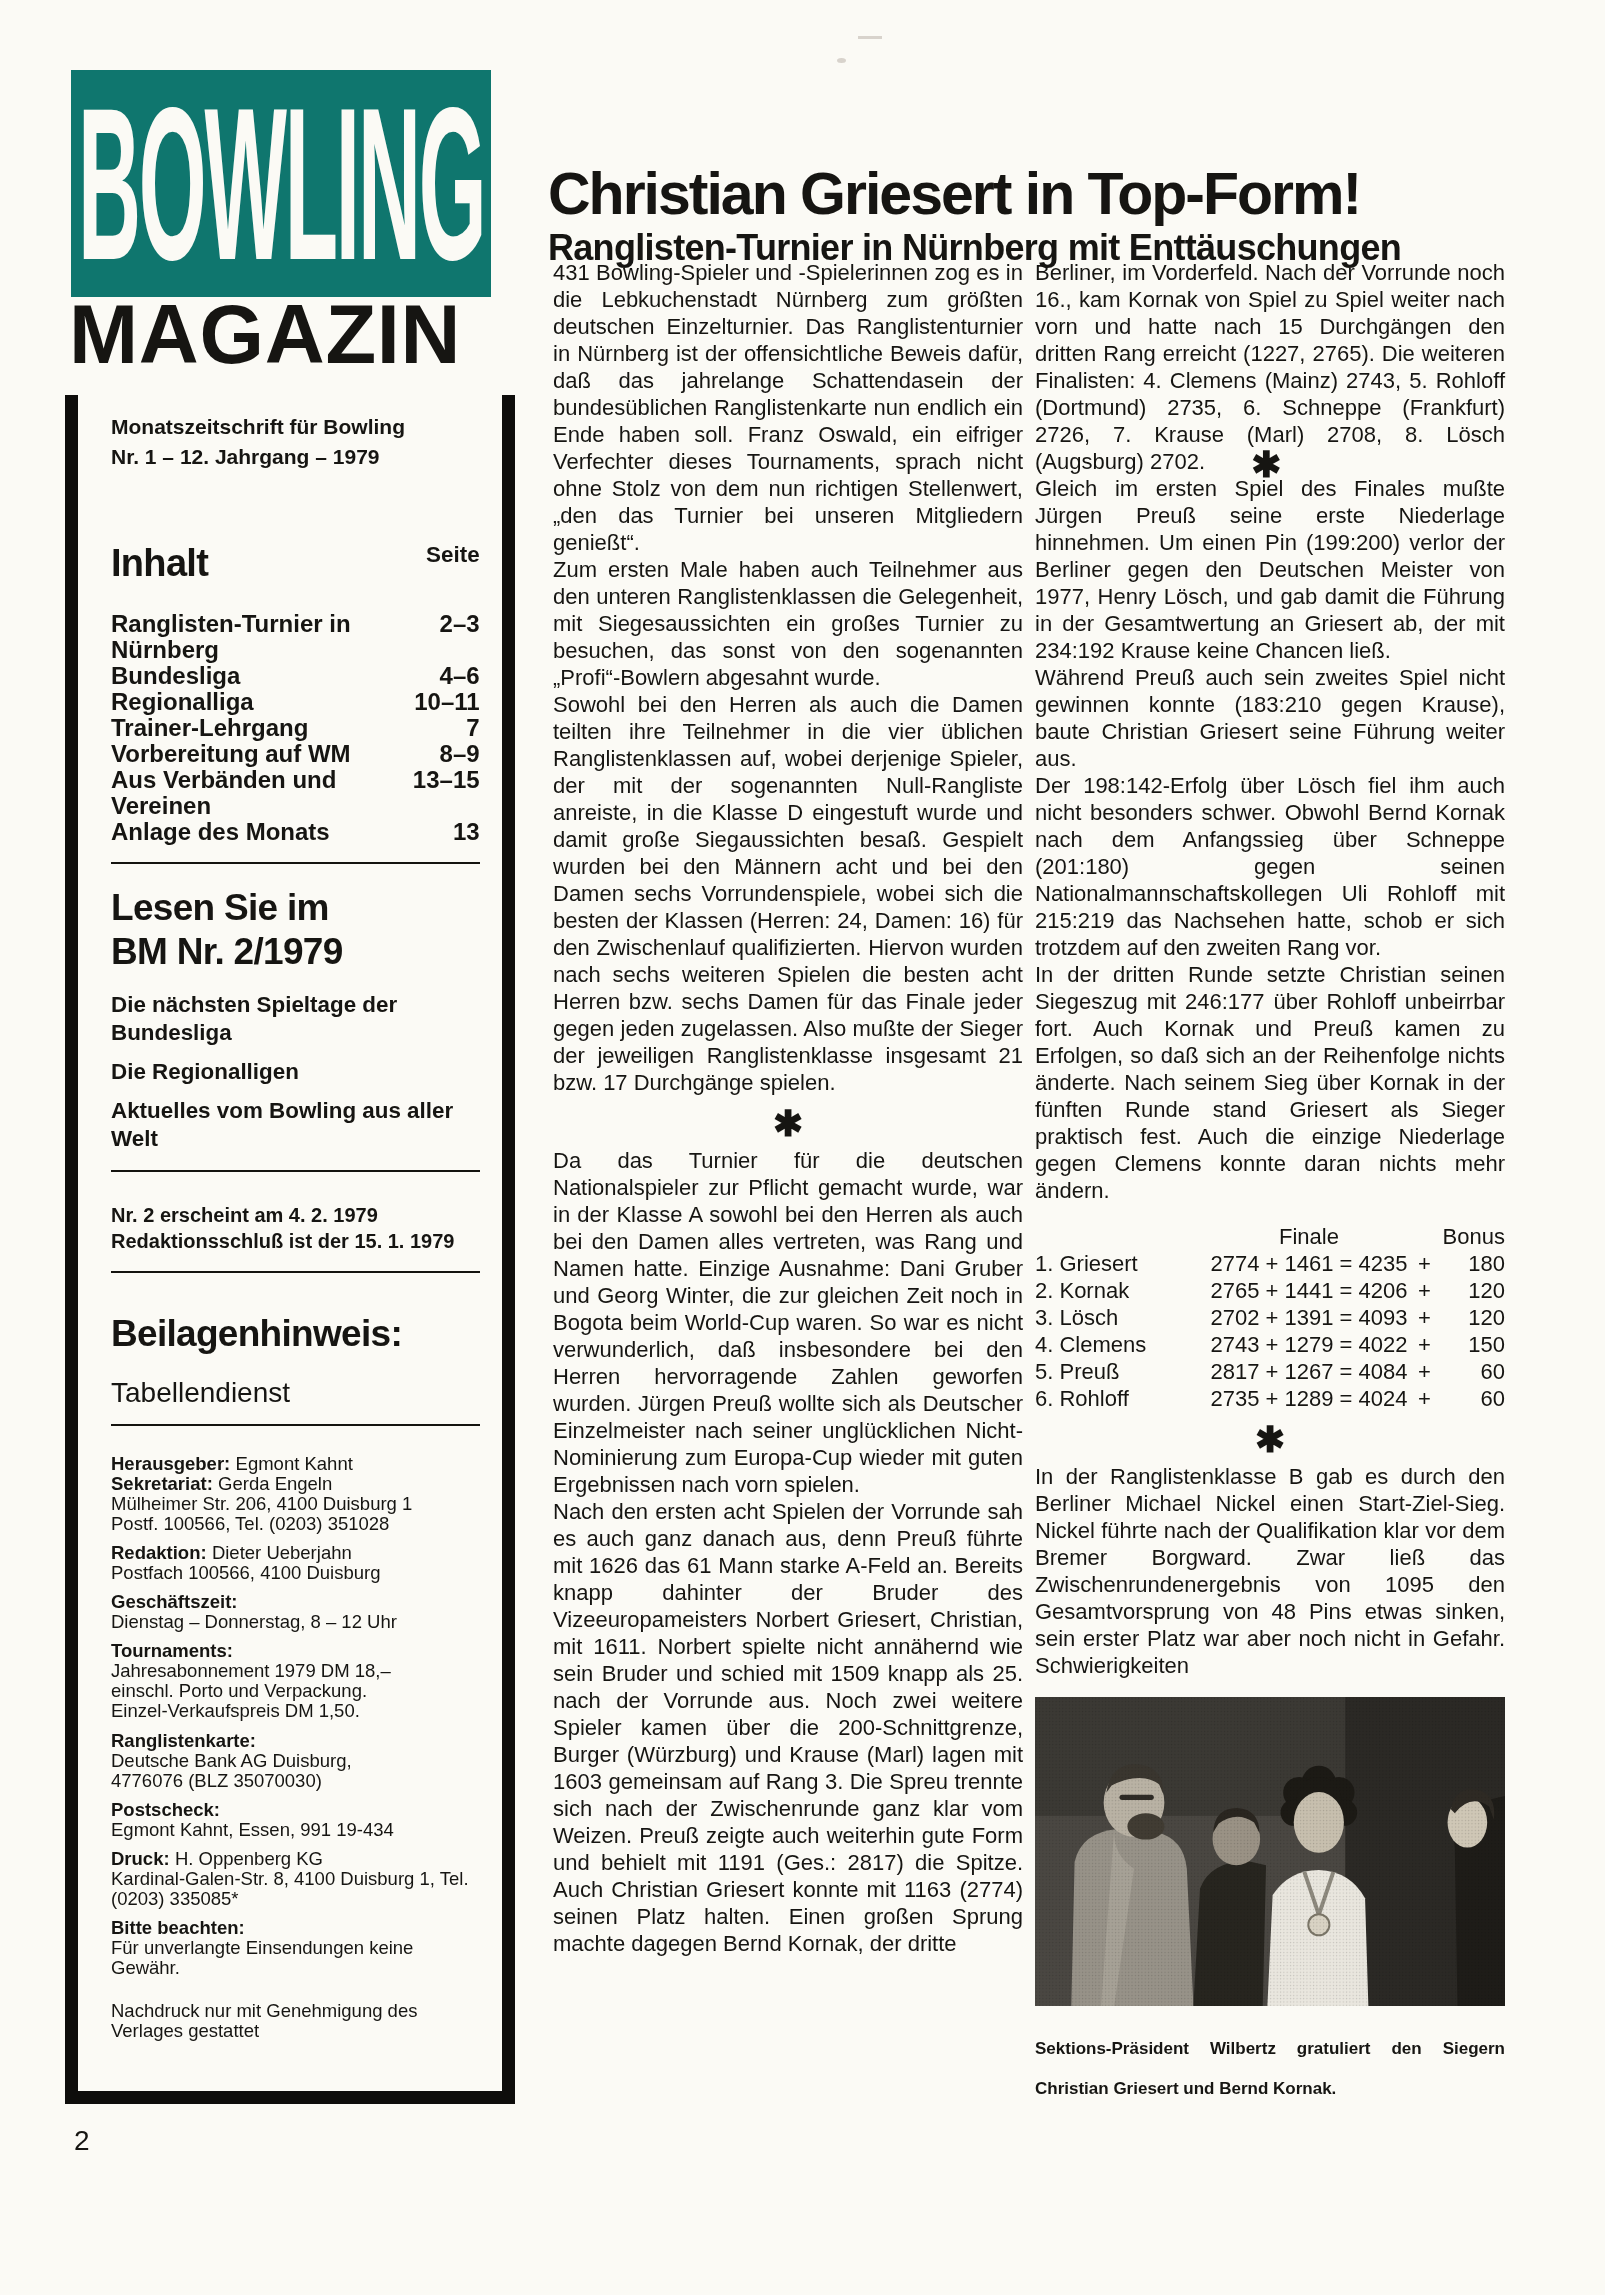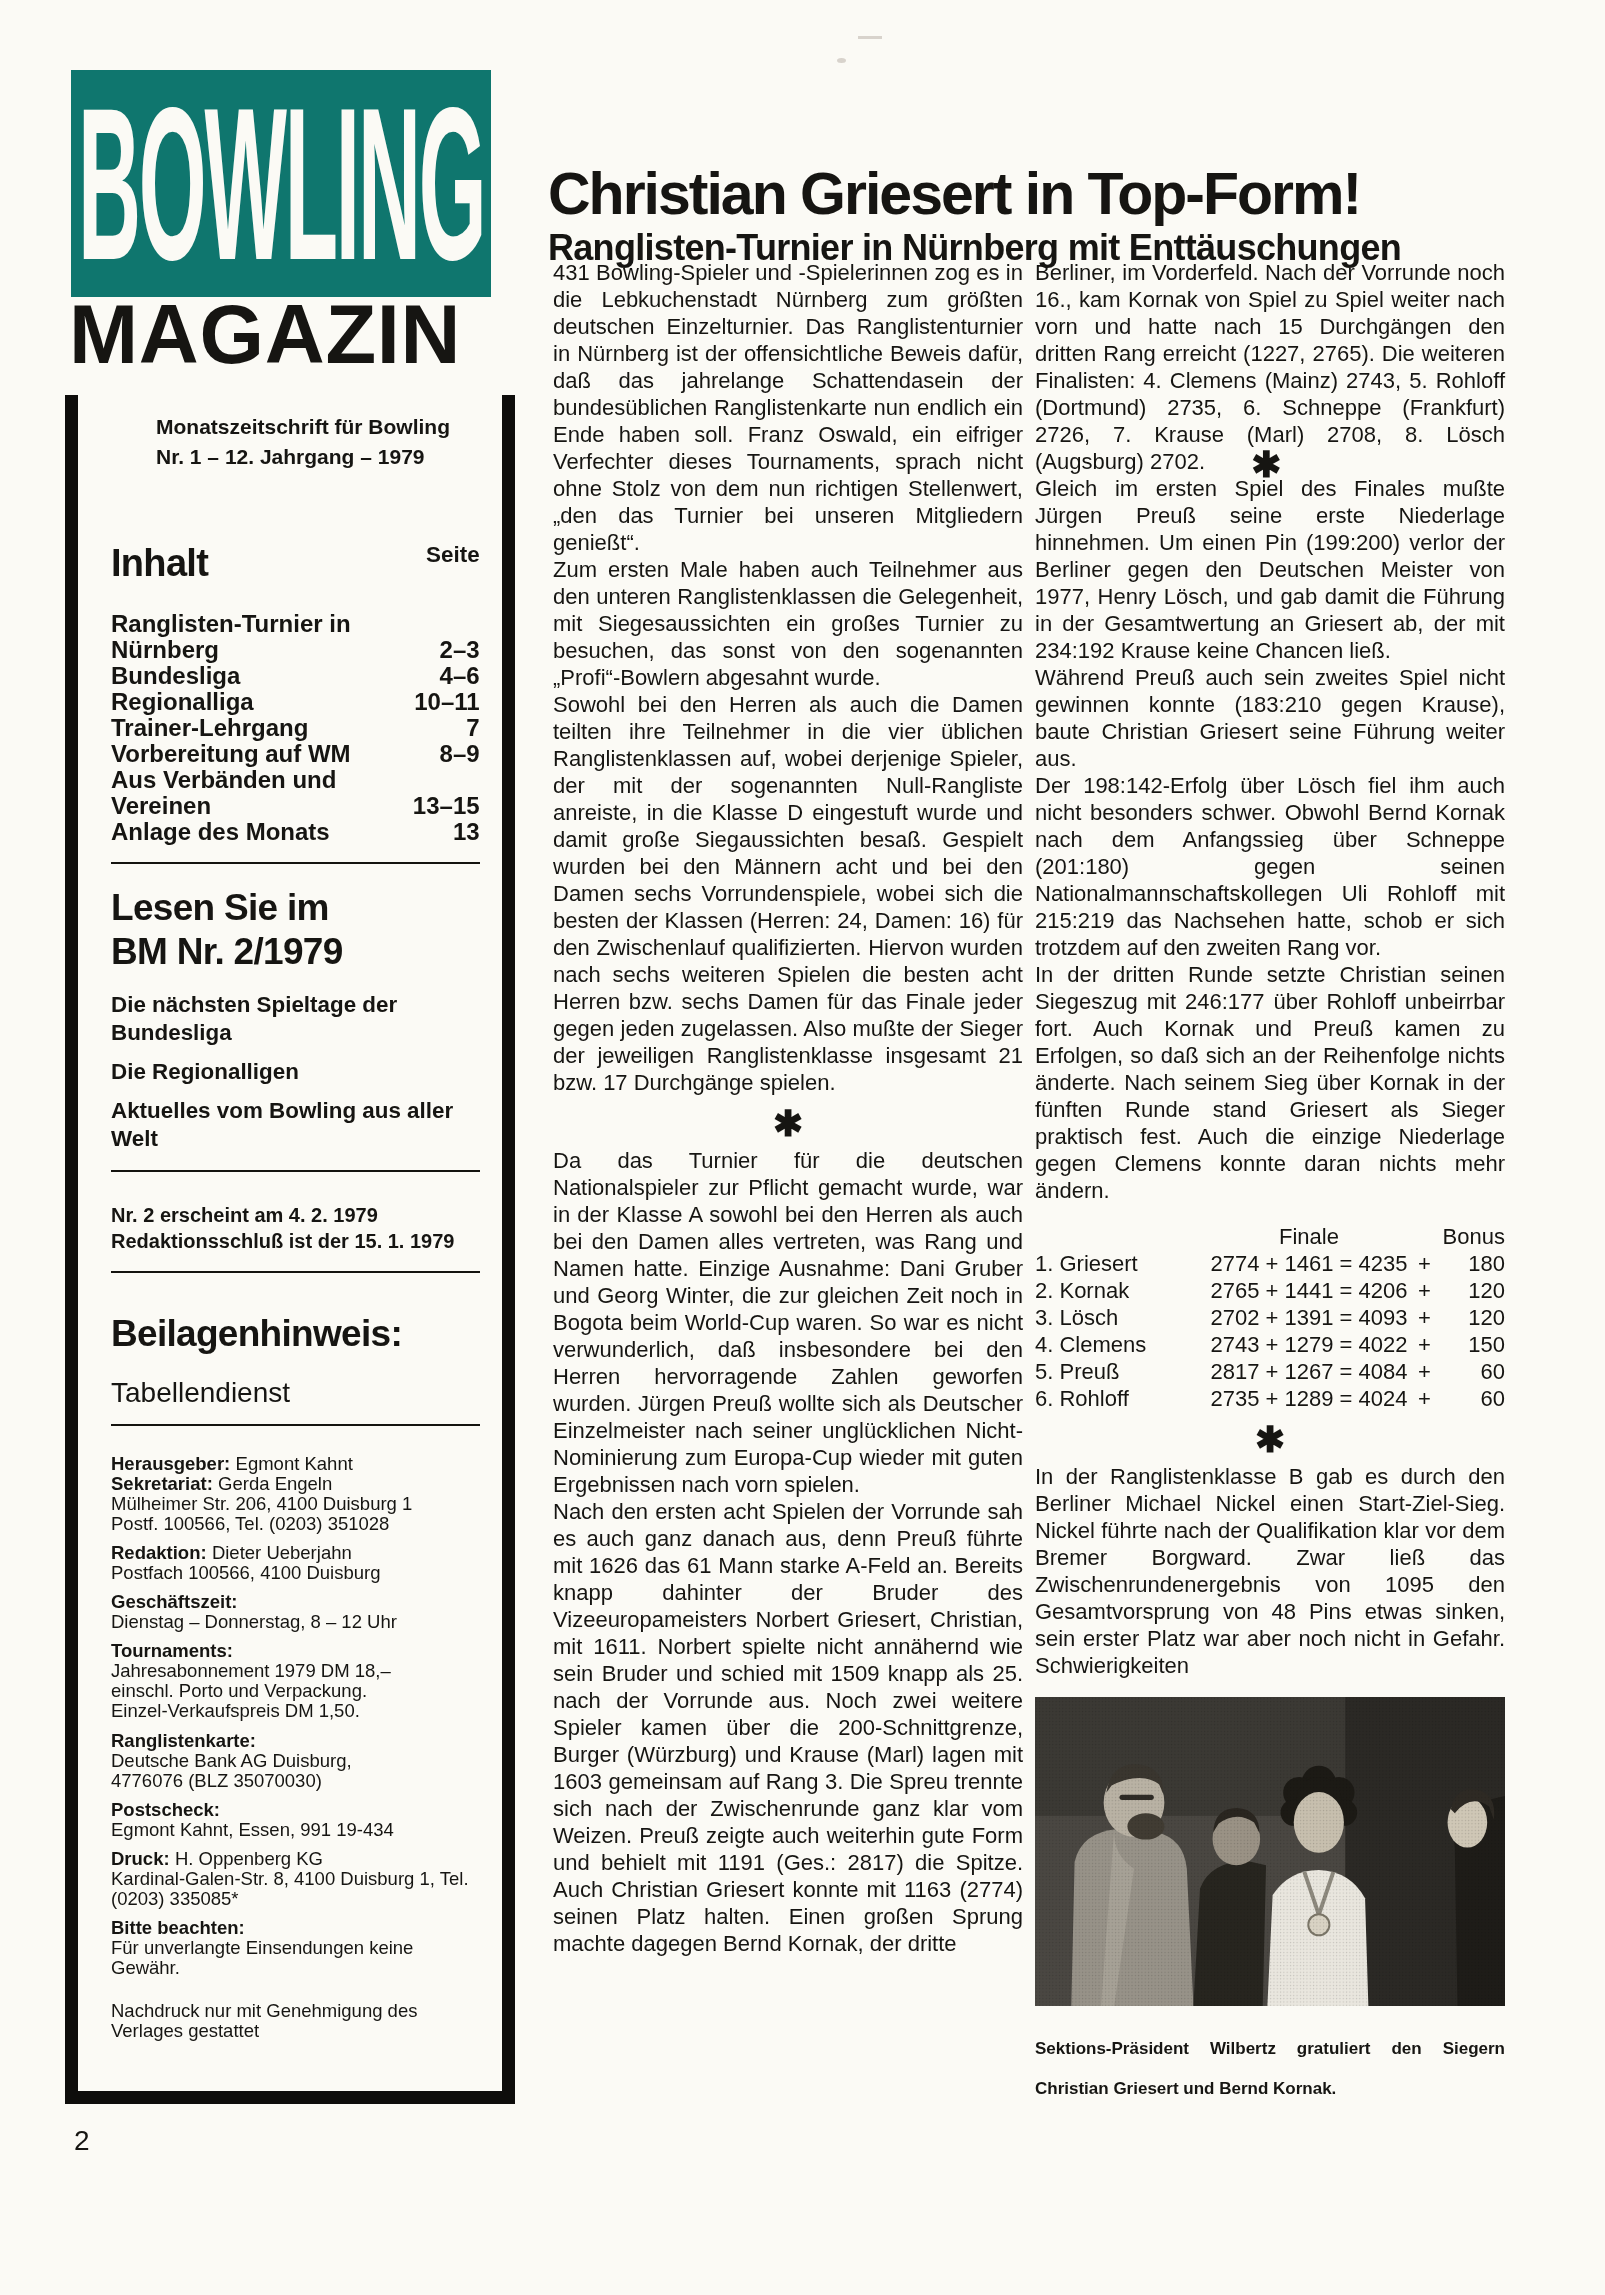--- a/index.html
+++ b/index.html
@@ -22,26 +22,26 @@
     position:absolute; left:69px; top:298px; width:446px;
     font-weight:bold; font-size:83px; line-height:73px; letter-spacing:0.7px; white-space:nowrap;
   }
   
   .side-frame{
     position:absolute; left:65px; top:395px; width:450px; height:1709px;
     box-sizing:border-box;
     border-left:13.2px solid #0e0d0b; border-right:13.2px solid #0e0d0b; border-bottom:13.2px solid #0e0d0b;
     padding:17px 22.4px 0 33px; overflow:hidden;
   }
-  .mast-sub{ font-weight:bold; font-size:21px; line-height:30px;margin-left:45px; }
+  .mast-sub{ font-weight:bold; font-size:21px; line-height:30px; }
   .toc-title-row{ display:flex; justify-content:space-between; align-items:flex-start; margin-top:70px; }
   .toc-title{ font-weight:bold; font-size:38px; letter-spacing:-0.7px; }
   .toc-seite{ font-weight:bold; font-size:22.4px; }
   .toc-list{ margin-top:26.4px; }
-  .toc-row{ display:flex; justify-content:space-between; align-items:flex-end; font-weight:bold; font-size:24px; line-height:26px; margin:0; }
+  .toc-row{ display:flex; justify-content:space-between; font-weight:bold; font-size:24px; line-height:26px; margin:0; }
   .toc-label{ width:261px; }
   .toc-pages{ white-space:nowrap; text-align:right; }
   .rule{ border:none; border-top:2.6px solid #14130f; margin:17px 0 0 0; }
   .preview-title{ margin-top:22px; font-weight:bold; font-size:37px; line-height:44px; letter-spacing:-0.7px; }
   .preview-item{ font-weight:bold; font-size:22.4px; line-height:28px; margin-top:10.6px; }
   .preview-item:first-of-type{ margin-top:17px; }
   .note-line{ font-weight:bold; font-size:20px; line-height:26.4px; }
   .note-first{ margin-top:30px; }
   .supp-title{ margin-top:40px; font-weight:bold; font-size:37px; letter-spacing:-0.7px; line-height:42px; }
   .supp-text{ margin-top:25px; font-size:28px; line-height:26.4px; }

